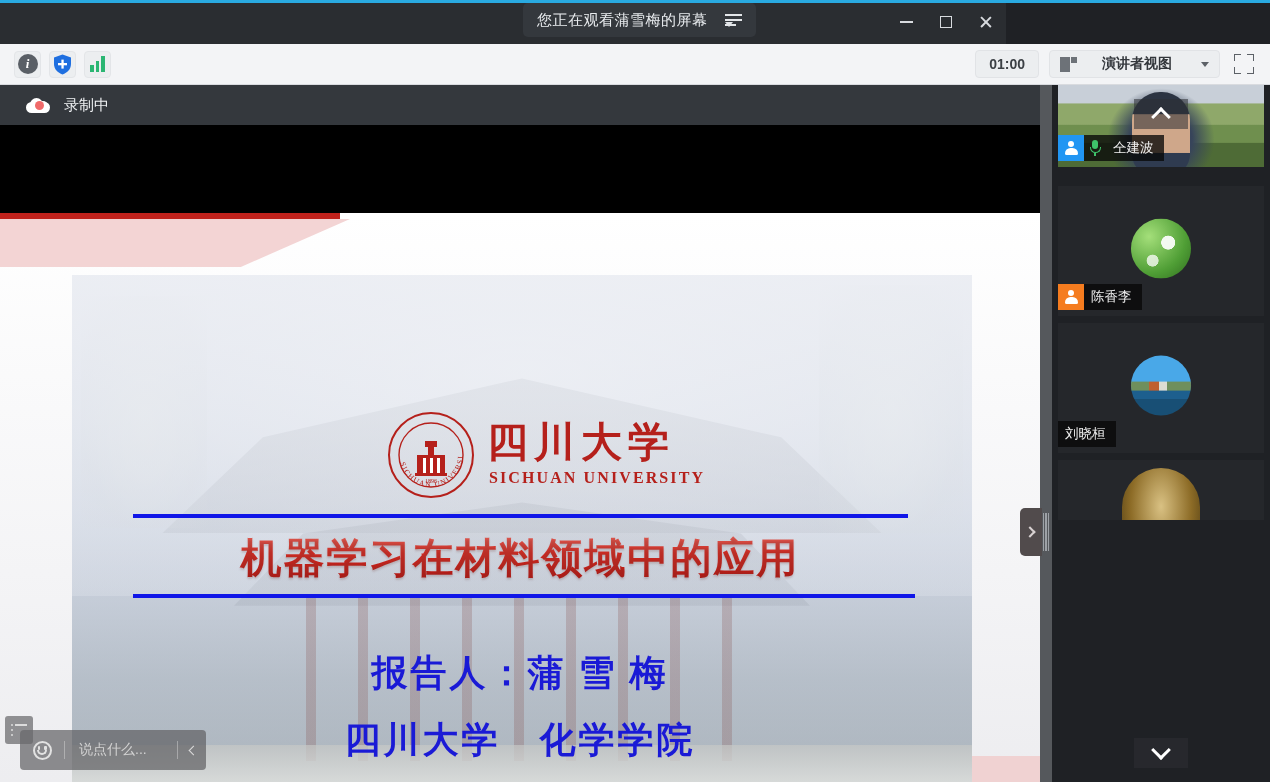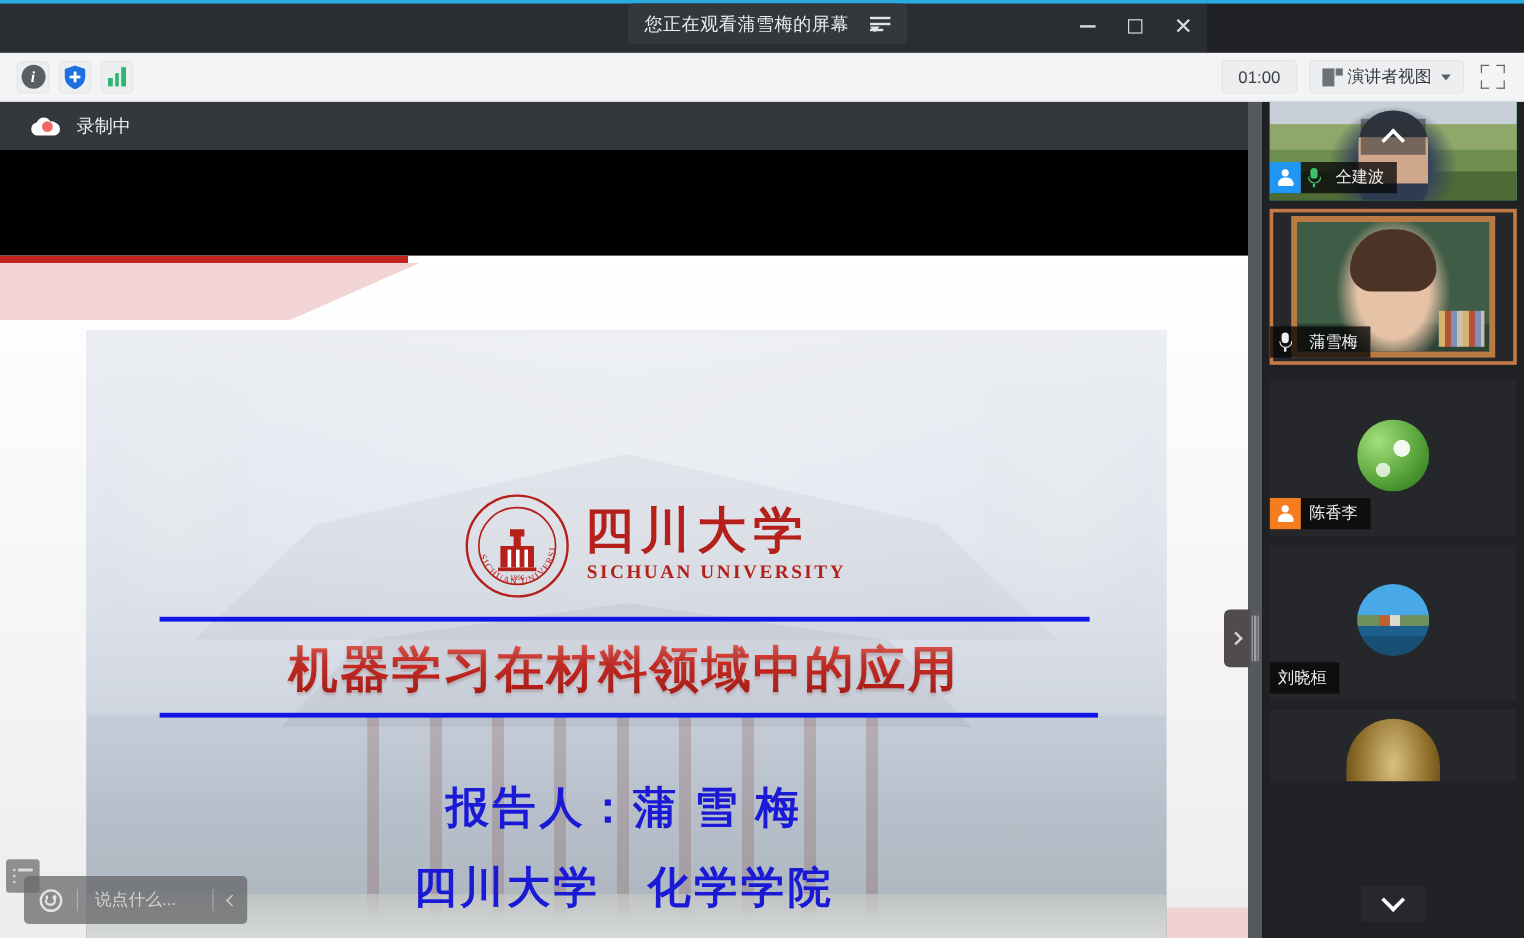--- a/index.html
+++ b/index.html
@@ -76,29 +76,30 @@
   .icon-shield svg { display: block; }
   .icon-bars { display: flex; align-items: flex-end; gap: 2px; height: 16px; }
   .icon-bars i { width: 3.5px; background: #2bb673; display: block; }
   .icon-bars i:nth-child(1) { height: 7px; }
   .icon-bars i:nth-child(2) { height: 11px; }
   .icon-bars i:nth-child(3) { height: 16px; }
 
   .tb-right {
     margin-left: auto; display: flex; align-items: center; gap: 10px;
     padding-right: 12px;
+    font-weight: bold;
   }
   .timer {
     background: #eceef0; border: 1px solid #e1e3e6; border-radius: 4px;
     padding: 5px 13px; font-size: 14px; color: #3c4045;
     font-family: "Liberation Sans", sans-serif;
   }
   .viewmode {
     background: #eceef0; border: 1px solid #e1e3e6; border-radius: 4px;
-    padding: 4px 10px; display: flex; align-items: center; gap: 4px;
+    padding: 4px 10px; display: flex; align-items: center; gap: 25px;
     font-size: 14px; color: #33373c;
   }
   .vm-icon { position: relative; width: 17px; height: 15px; }
   .vm-icon .big { position: absolute; left: 0; top: 0; width: 10px; height: 15px; background: #6d7278; }
   .vm-icon .sm { position: absolute; right: 0; top: 0; width: 6px; height: 6px; background: #6d7278; }
   .vm-caret {
     width: 0; height: 0; border-left: 4.5px solid transparent;
     border-right: 4.5px solid transparent; border-top: 5px solid #5c6167;
     margin-left: 4px;
   }
@@ -591,36 +592,20 @@
               <i class="cap"></i>
               <i class="arc"></i>
               <i class="stem"></i>
             </span>
           </span>
         <span class="name">仝建波</span>
       </div>
     </div>
 
     <div class="tile-gap"></div>
-    <div class="tile active-orange">
-      <div class="tile-photo-pu">
-        <i class="hair"></i>
-          <i class="books"></i>
-      </div>
-      <div class="tile-badge">
-        <span class="mic-wrap" style="width:26px">
-            <span class="mic white">
-              <i class="cap"></i>
-              <i class="arc"></i>
-              <i class="stem"></i>
-            </span>
-          </span>
-        <span class="name">蒲雪梅</span>
-      </div>
-    </div>
 
     <div class="tile-gap"></div>
 
     <div class="tile-gap"></div>
     <div class="tile">
       <div class="avatar-circle av-green"></div>
       <div class="tile-badge">
         <span class="av-sq orange">
             <i class="av-person">
               <b class="h"></b>

